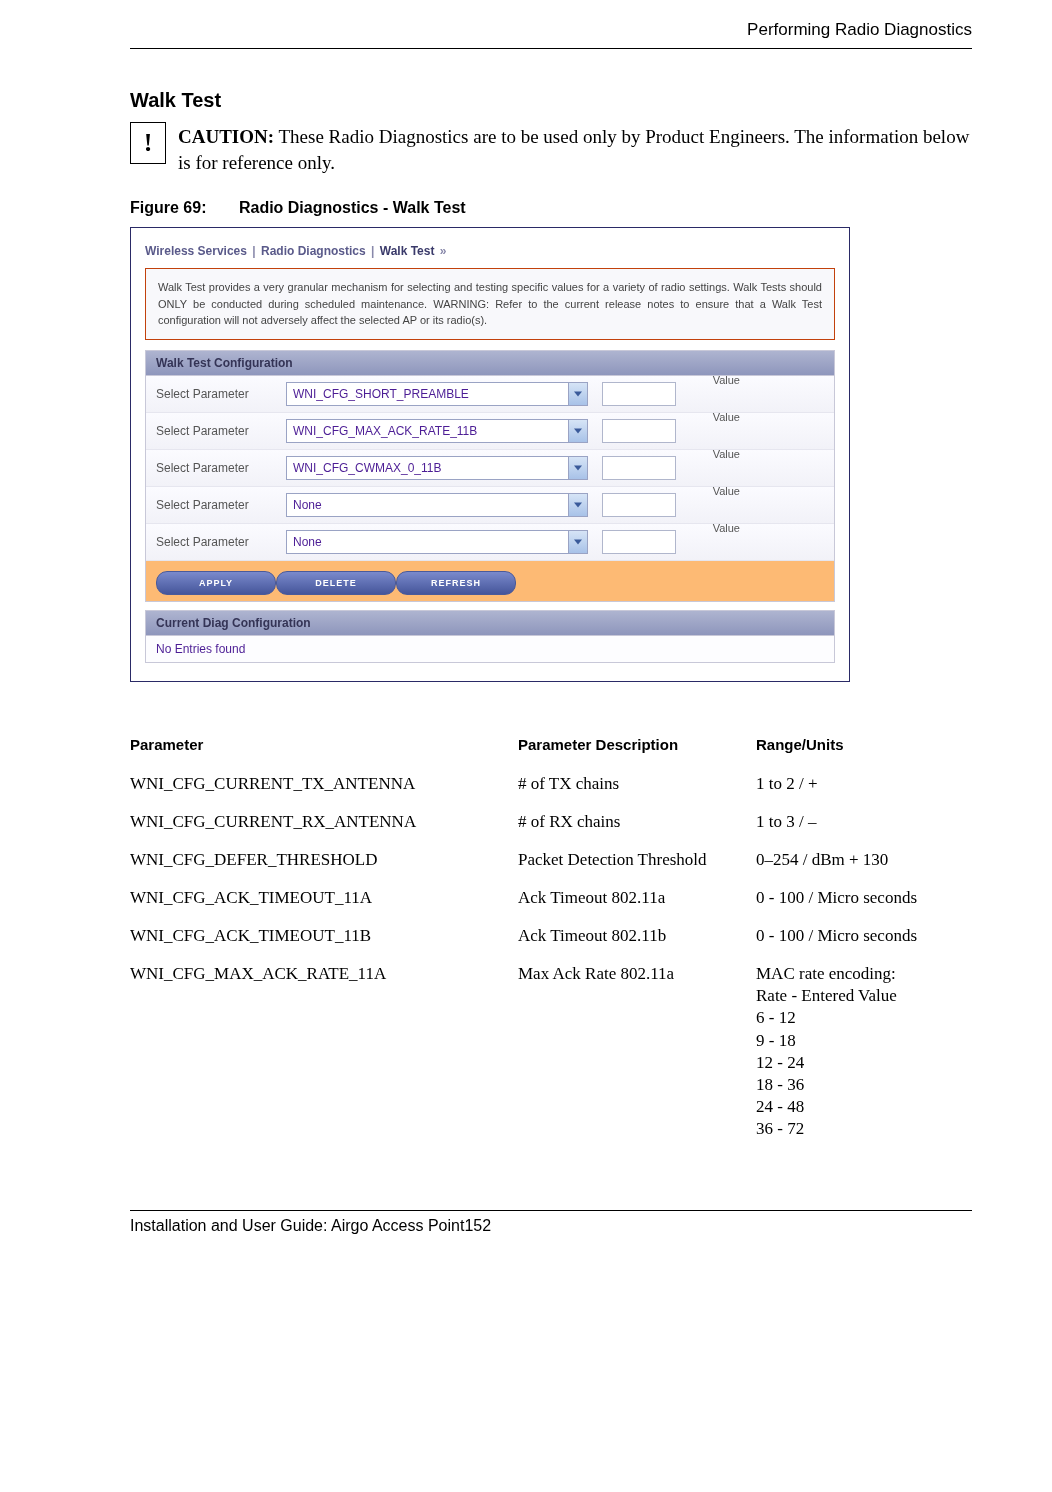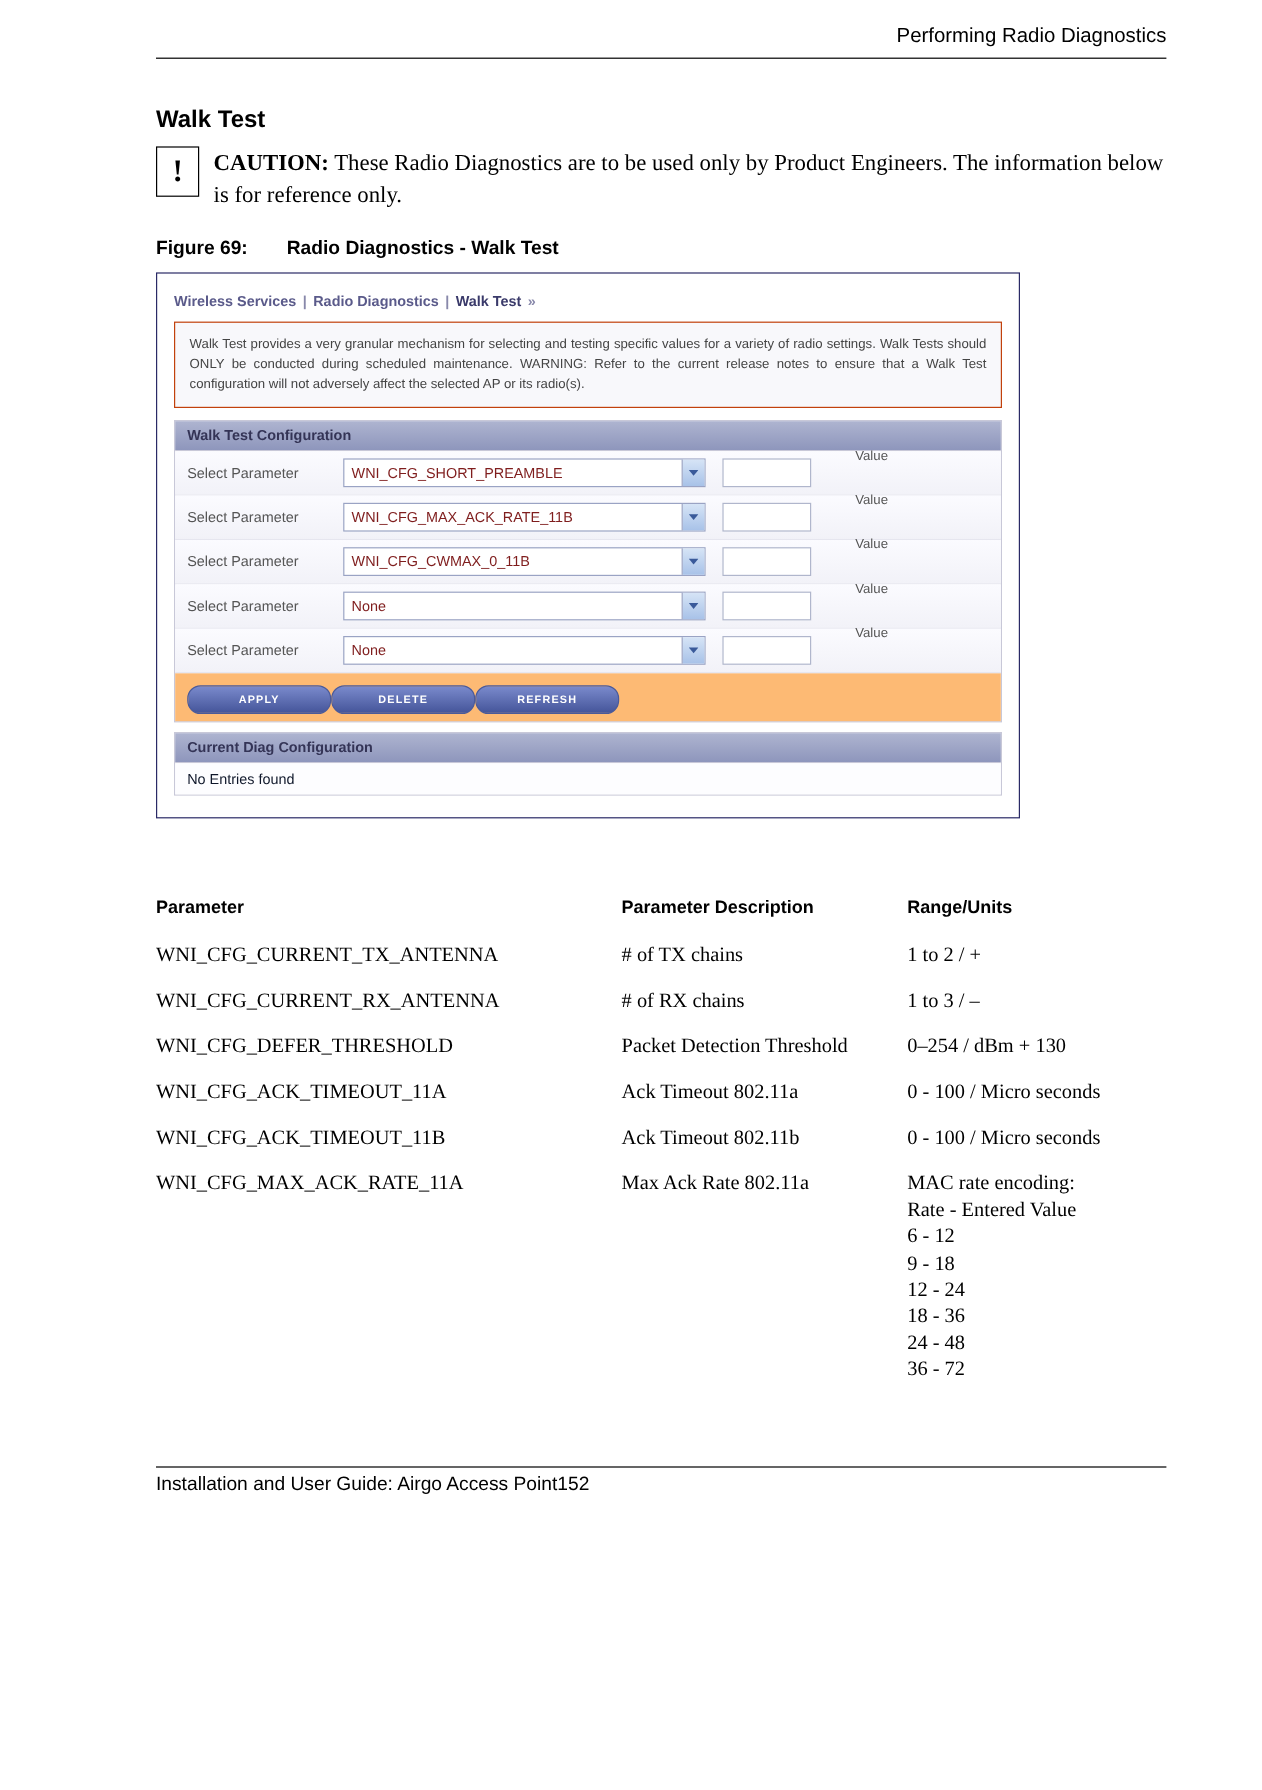--- a/index.html
+++ b/index.html
@@ -127,21 +127,21 @@
     border: 1px solid #9aa3c4;
     background: #fff;
     height: 22px;
     max-width: 300px;
     position: relative;
   }
   .param-select .sel-text {
     padding: 0 6px;
     font-size: 12px;
     font-family: Arial, sans-serif;
-    color: #7f1d1d;
+    color: #4c1d95;
     flex: 1;
     white-space: nowrap;
     overflow: hidden;
   }
   .param-select .sel-arrow {
     width: 18px;
     height: 100%;
     background: linear-gradient(#d6e4f6, #a8c2e8);
     border-left: 1px solid #9aa3c4;
     display: flex;
@@ -181,25 +181,25 @@
     font-weight: bold;
     letter-spacing: 1px;
     display: inline-flex;
     align-items: center;
     justify-content: center;
     padding: 0 14px;
   }
   .diag-status {
     padding: 6px 10px;
     font-size: 12px;
-    color: #0f172a;
+    color: #4c1d95;
     background: #fdfdff;
   }
   .param-table-wrap {
-    margin-top: 60px;
+    margin-top: 48px;
   }
   table.param-table {
     width: 100%;
     border-collapse: collapse;
     font-size: 17px;
   }
   table.param-table th {
     font-family: Arial, Helvetica, sans-serif;
     font-size: 15px;
     font-weight: bold;

